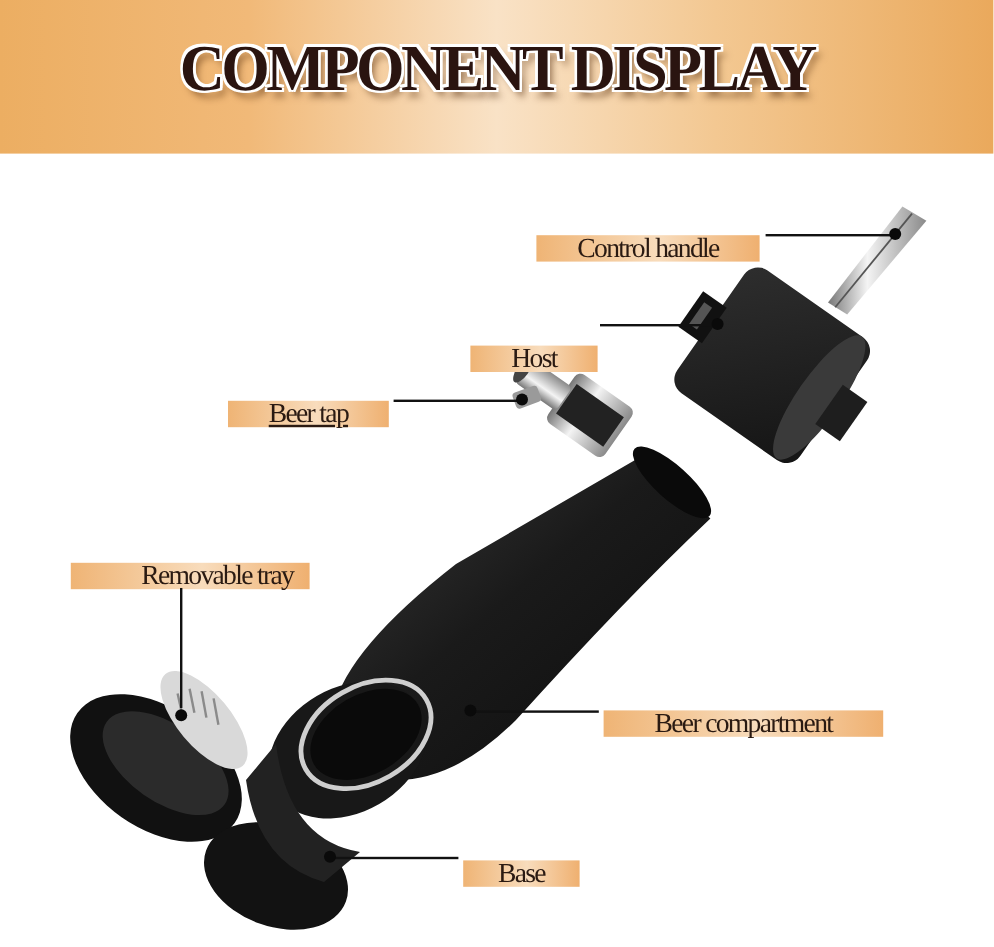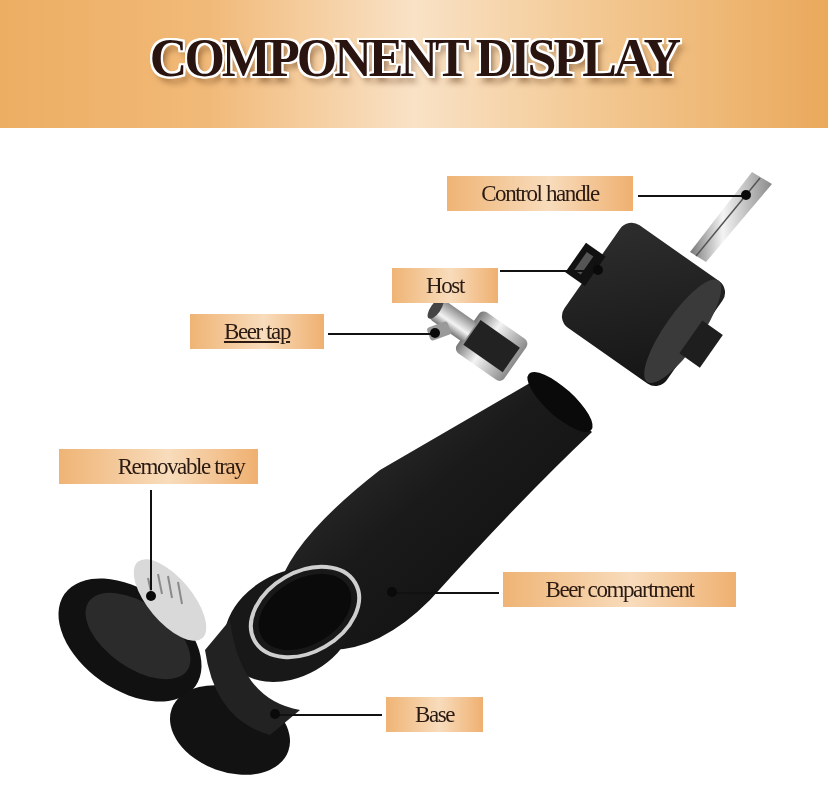--- a/index.html
+++ b/index.html
@@ -15,25 +15,26 @@
     font-family:"Liberation Serif","DejaVu Serif",serif;
     font-weight:bold; font-size:52px; letter-spacing:-3px; color:#2a1410;
     transform: scaleY(1.05);
     text-shadow:
       2px 0 0 #fff, -2px 0 0 #fff, 0 2px 0 #fff, 0 -2px 0 #fff,
       2px 2px 0 #fff, -2px -2px 0 #fff, 2px -2px 0 #fff, -2px 2px 0 #fff,
       4px 6px 6px rgba(80,40,10,0.55);
   }
 
   .label {
-    position:absolute; height:35px;
+    position:absolute; height:22px;
     background: linear-gradient(90deg, #efb475 0%, #f8dcbc 55%, #efb070 100%);
     color:#2a1a12; font-size:23px; letter-spacing:-1.4px;
     display:flex; align-items:center; justify-content:center;
     white-space:nowrap;
+    margin-top:20px;
   }
   .leader { position:absolute; height:2px; background:#111; }
   .leader-v { position:absolute; width:2px; background:#111; }
   .dot { position:absolute; width:10px; height:10px; border-radius:50%; background:#0a0a0a; }
 
   svg.product { position:absolute; left:0; top:0; }
 </style>
 </head>
 <body>
 

